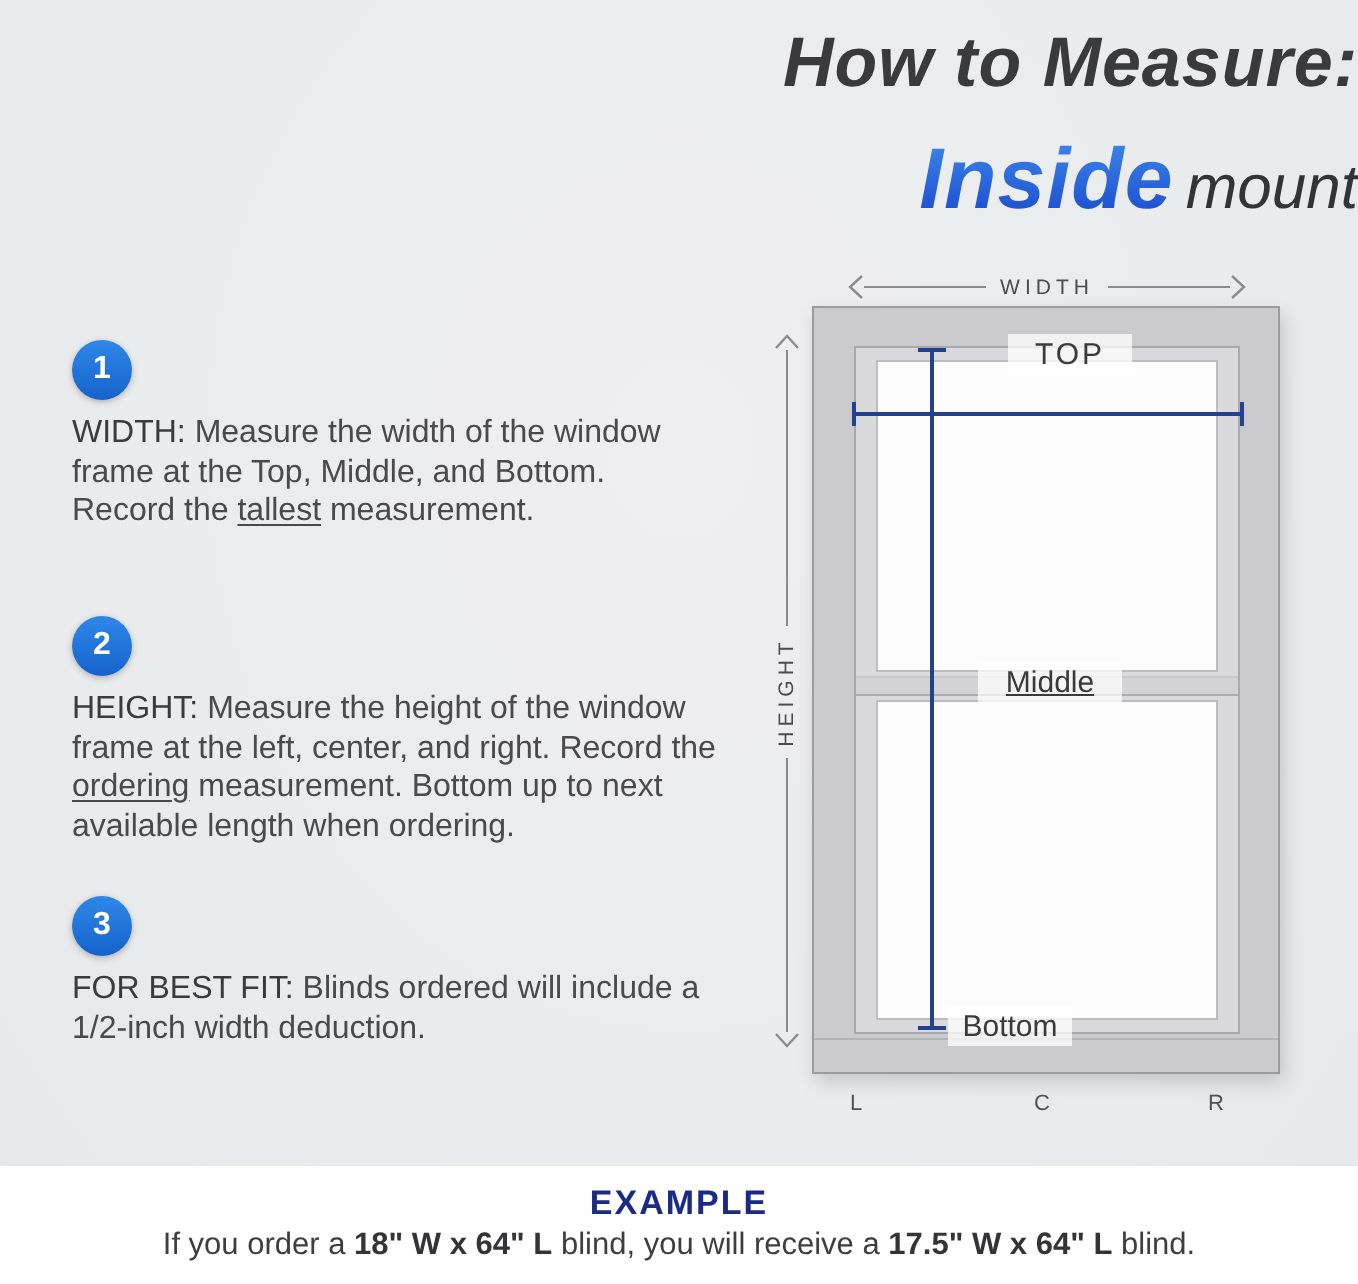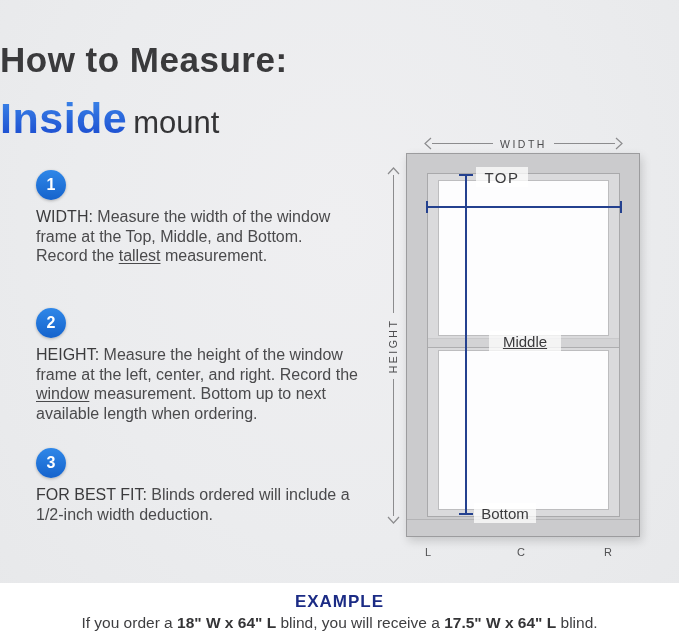--- a/index.html
+++ b/index.html
@@ -4,21 +4,21 @@
 <style>
   * { margin:0; padding:0; box-sizing:border-box; }
   html,body { width:679px; height:642px; }
   body { font-family:"Liberation Sans", sans-serif; }
   .page {
     position:relative; width:679px; height:642px; overflow:hidden;
     background: radial-gradient(ellipse at 50% 35%, #efeff1 0%, #ebecee 55%, #e7e8ea 100%);
   }
 
   
-  .title-block { position:absolute; top:40px; left:0; width:100%; text-align:left; }
+  .title-block { position:absolute; top:12px; left:0; width:100%; text-align:right;font-style:italic; }
   .title-line1 { font-size:35px; font-weight:600; color:#3a3a3c; letter-spacing:0.5px; }
   .title-line2 { margin-top:14px; }
   .title-highlight {
     font-size:43px; font-weight:800; letter-spacing:0.5px;
     background:linear-gradient(180deg,#3f8ceb 0%, #1745cd 100%);
     -webkit-background-clip:text; background-clip:text;
     color:#1c5fe0; -webkit-text-fill-color:transparent;
   }
   .title-suffix { font-size:31px; font-weight:500; color:#343436; margin-left:6px; }
 
@@ -92,21 +92,21 @@
   }
   .h-measure::before { left:0; }
   .h-measure::after { right:0; }
 
   .chip {
     position:absolute; z-index:5;
     background:rgba(255,255,255,0.74);
     color:#3a3a3c; display:flex; align-items:center; justify-content:center;
     font-size:15px;
   }
-  .chip-top { left:476px; top:167px; width:52px; height:20px; letter-spacing:1.5px;text-align:center; }
+  .chip-top { left:504px; top:167px; width:62px; height:20px; letter-spacing:1.5px;text-align:center; }
   .chip-middle { left:489px; top:331px; width:72px; height:21px;text-decoration:underline; }
   .chip-bottom { left:474px; top:503px; width:62px; height:20px; }
 
   .tick { position:absolute; top:546px; width:14px; text-align:center; font-size:11px; color:#515153; }
   .tick-l { left:421px; }
   .tick-c { left:514px; }
   .tick-r { left:601px; }
 
   
   .example-strip {
@@ -137,21 +137,21 @@
       <div class="step-circle">
         <span>1</span>
       </div>
       <div class="step-text"><span class="step-lead">WIDTH:</span><span> Measure the width of the window frame at the Top, Middle, and Bottom. Record the </span><span class="step-underline">tallest</span><span> measurement.</span></div>
     </div>
 
     <div class="step step-2">
       <div class="step-circle">
         <span>2</span>
       </div>
-      <div class="step-text"><span class="step-lead">HEIGHT:</span><span> Measure the height of the window frame at the left, center, and right. Record the </span><span class="step-underline">window</span><span> measurement. Bottom up to next available length when ordering.</span></div>
+      <div class="step-text"><span class="step-lead">HEIGHT:</span><span> Measure the height of the window frame at the left, center, and right. Record the </span><span class="step-underline">ordering</span><span> measurement. Bottom up to next available length when ordering.</span></div>
     </div>
 
     <div class="step step-3">
       <div class="step-circle">
         <span>3</span>
       </div>
       <div class="step-text"><span class="step-lead">FOR BEST FIT:</span><span> Blinds ordered will include a 1/2-inch width deduction.</span><span class="step-underline"></span><span></span></div>
     </div>
 
   </div>

